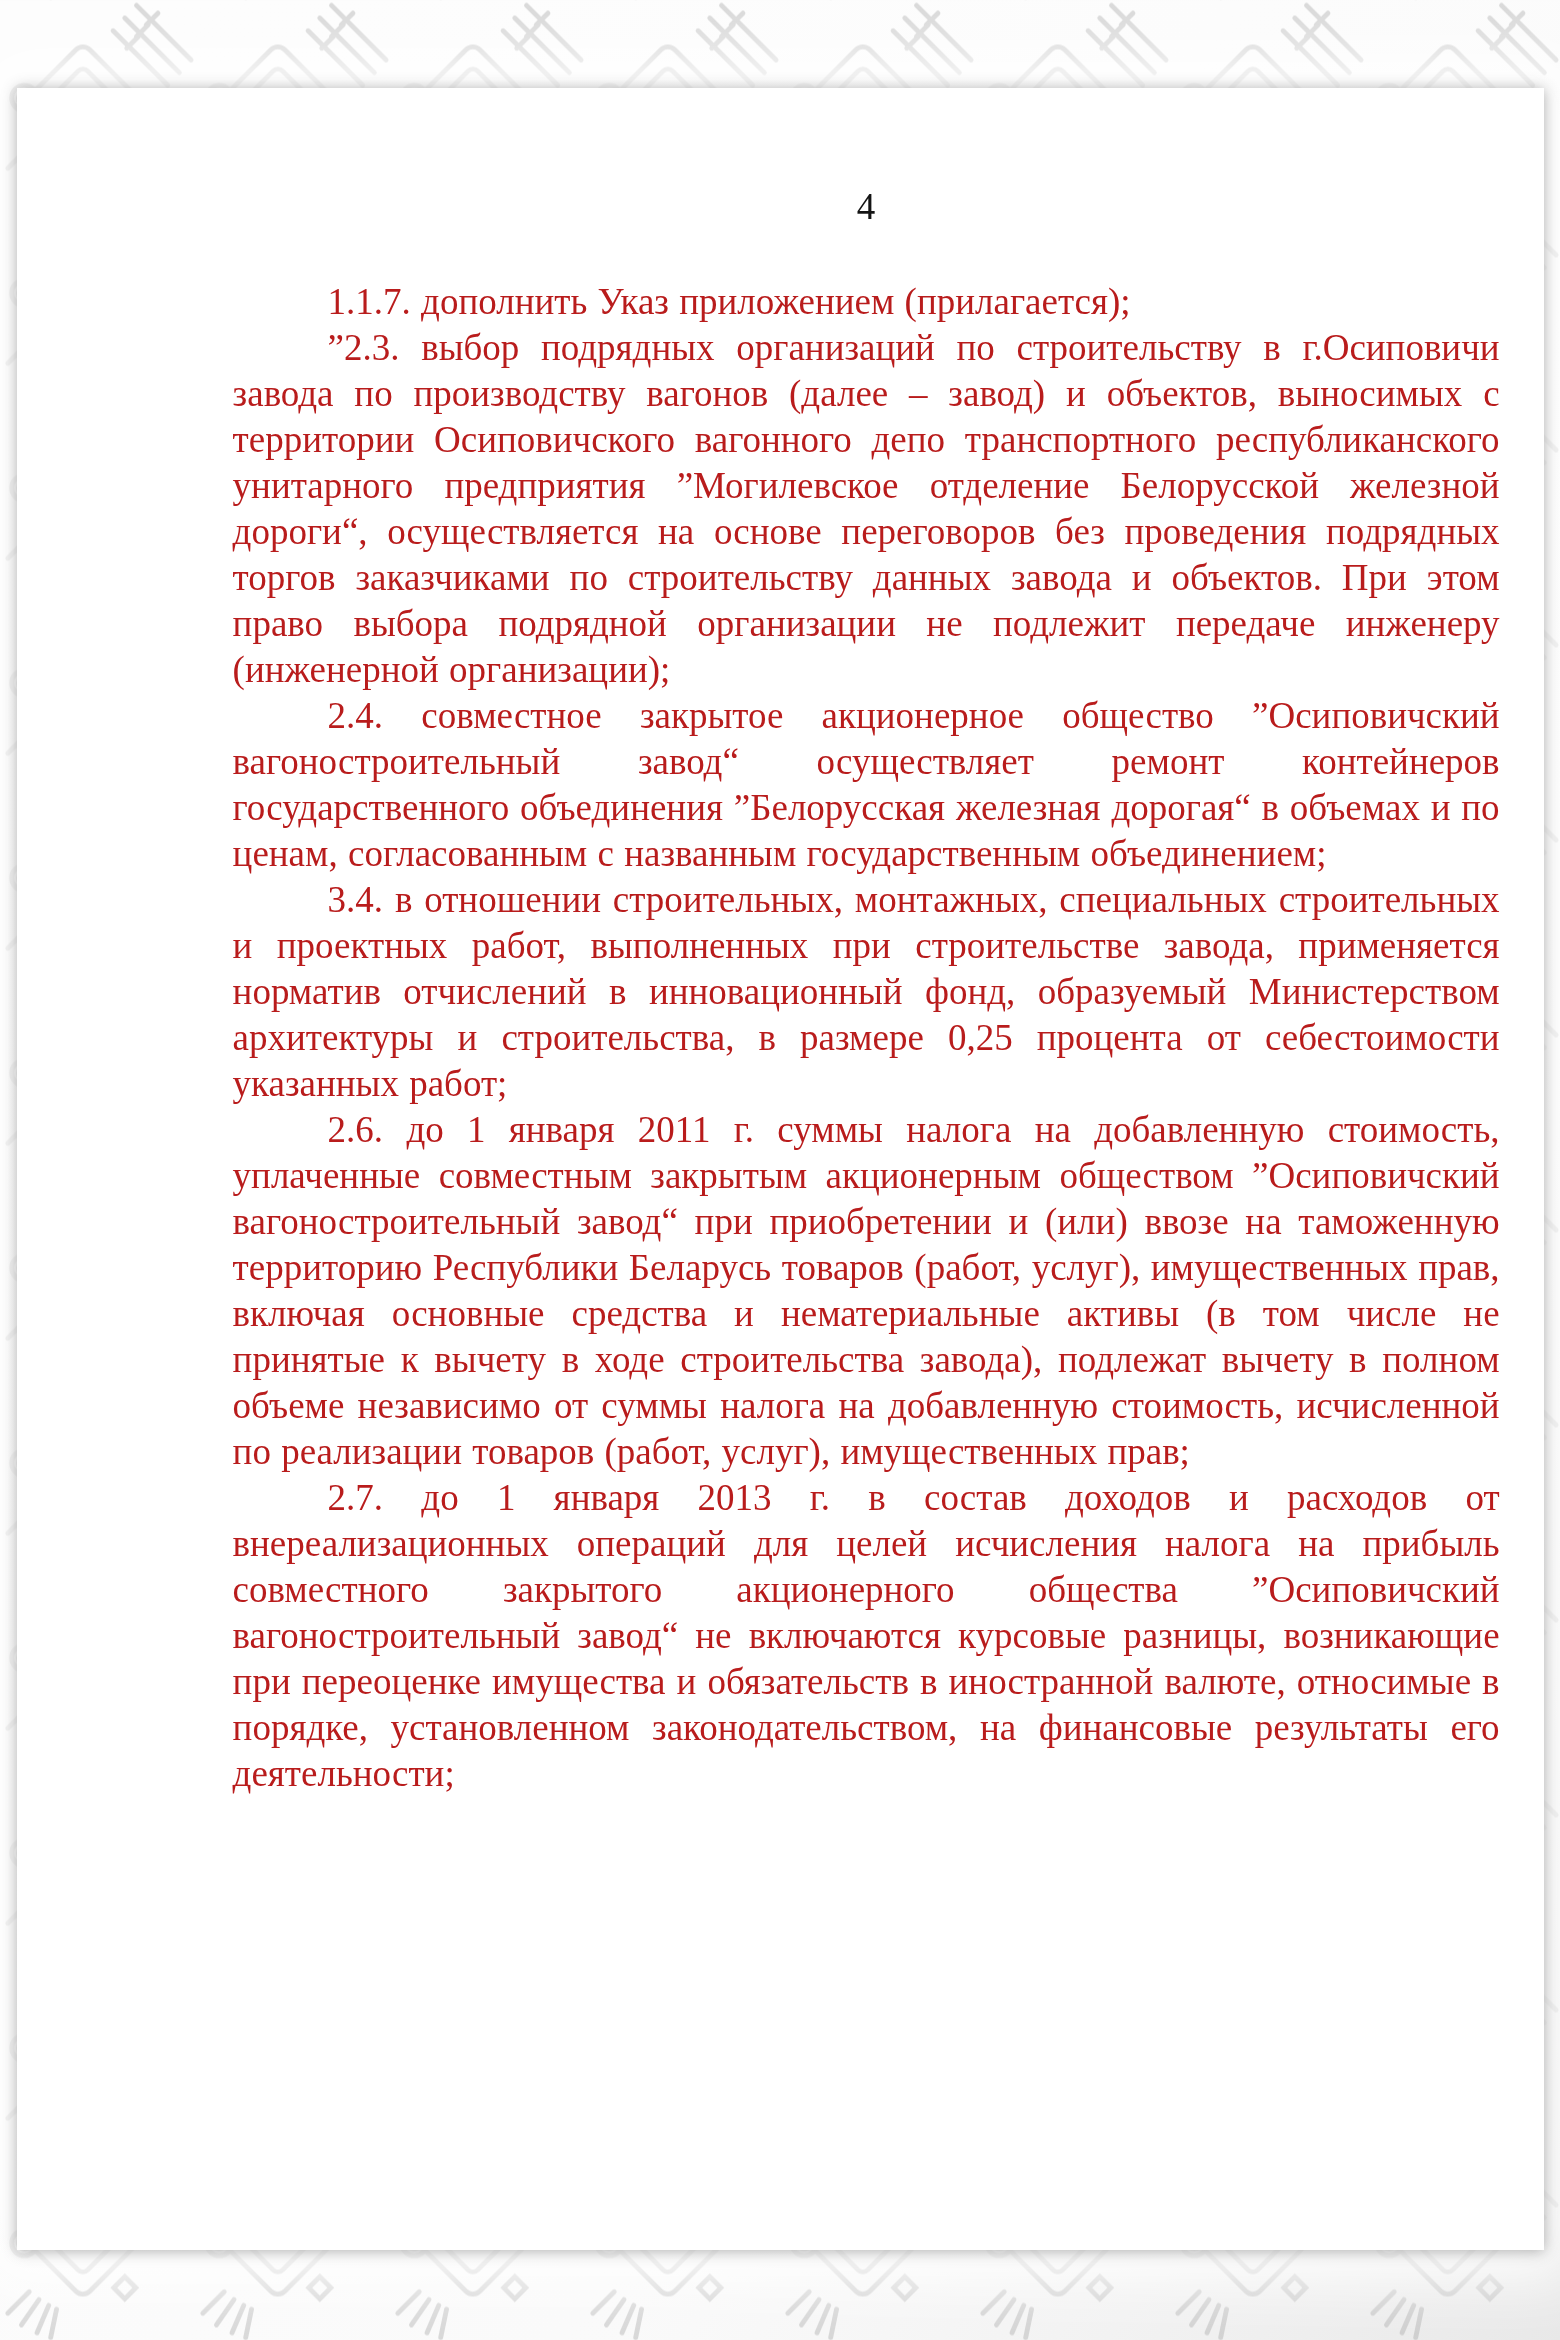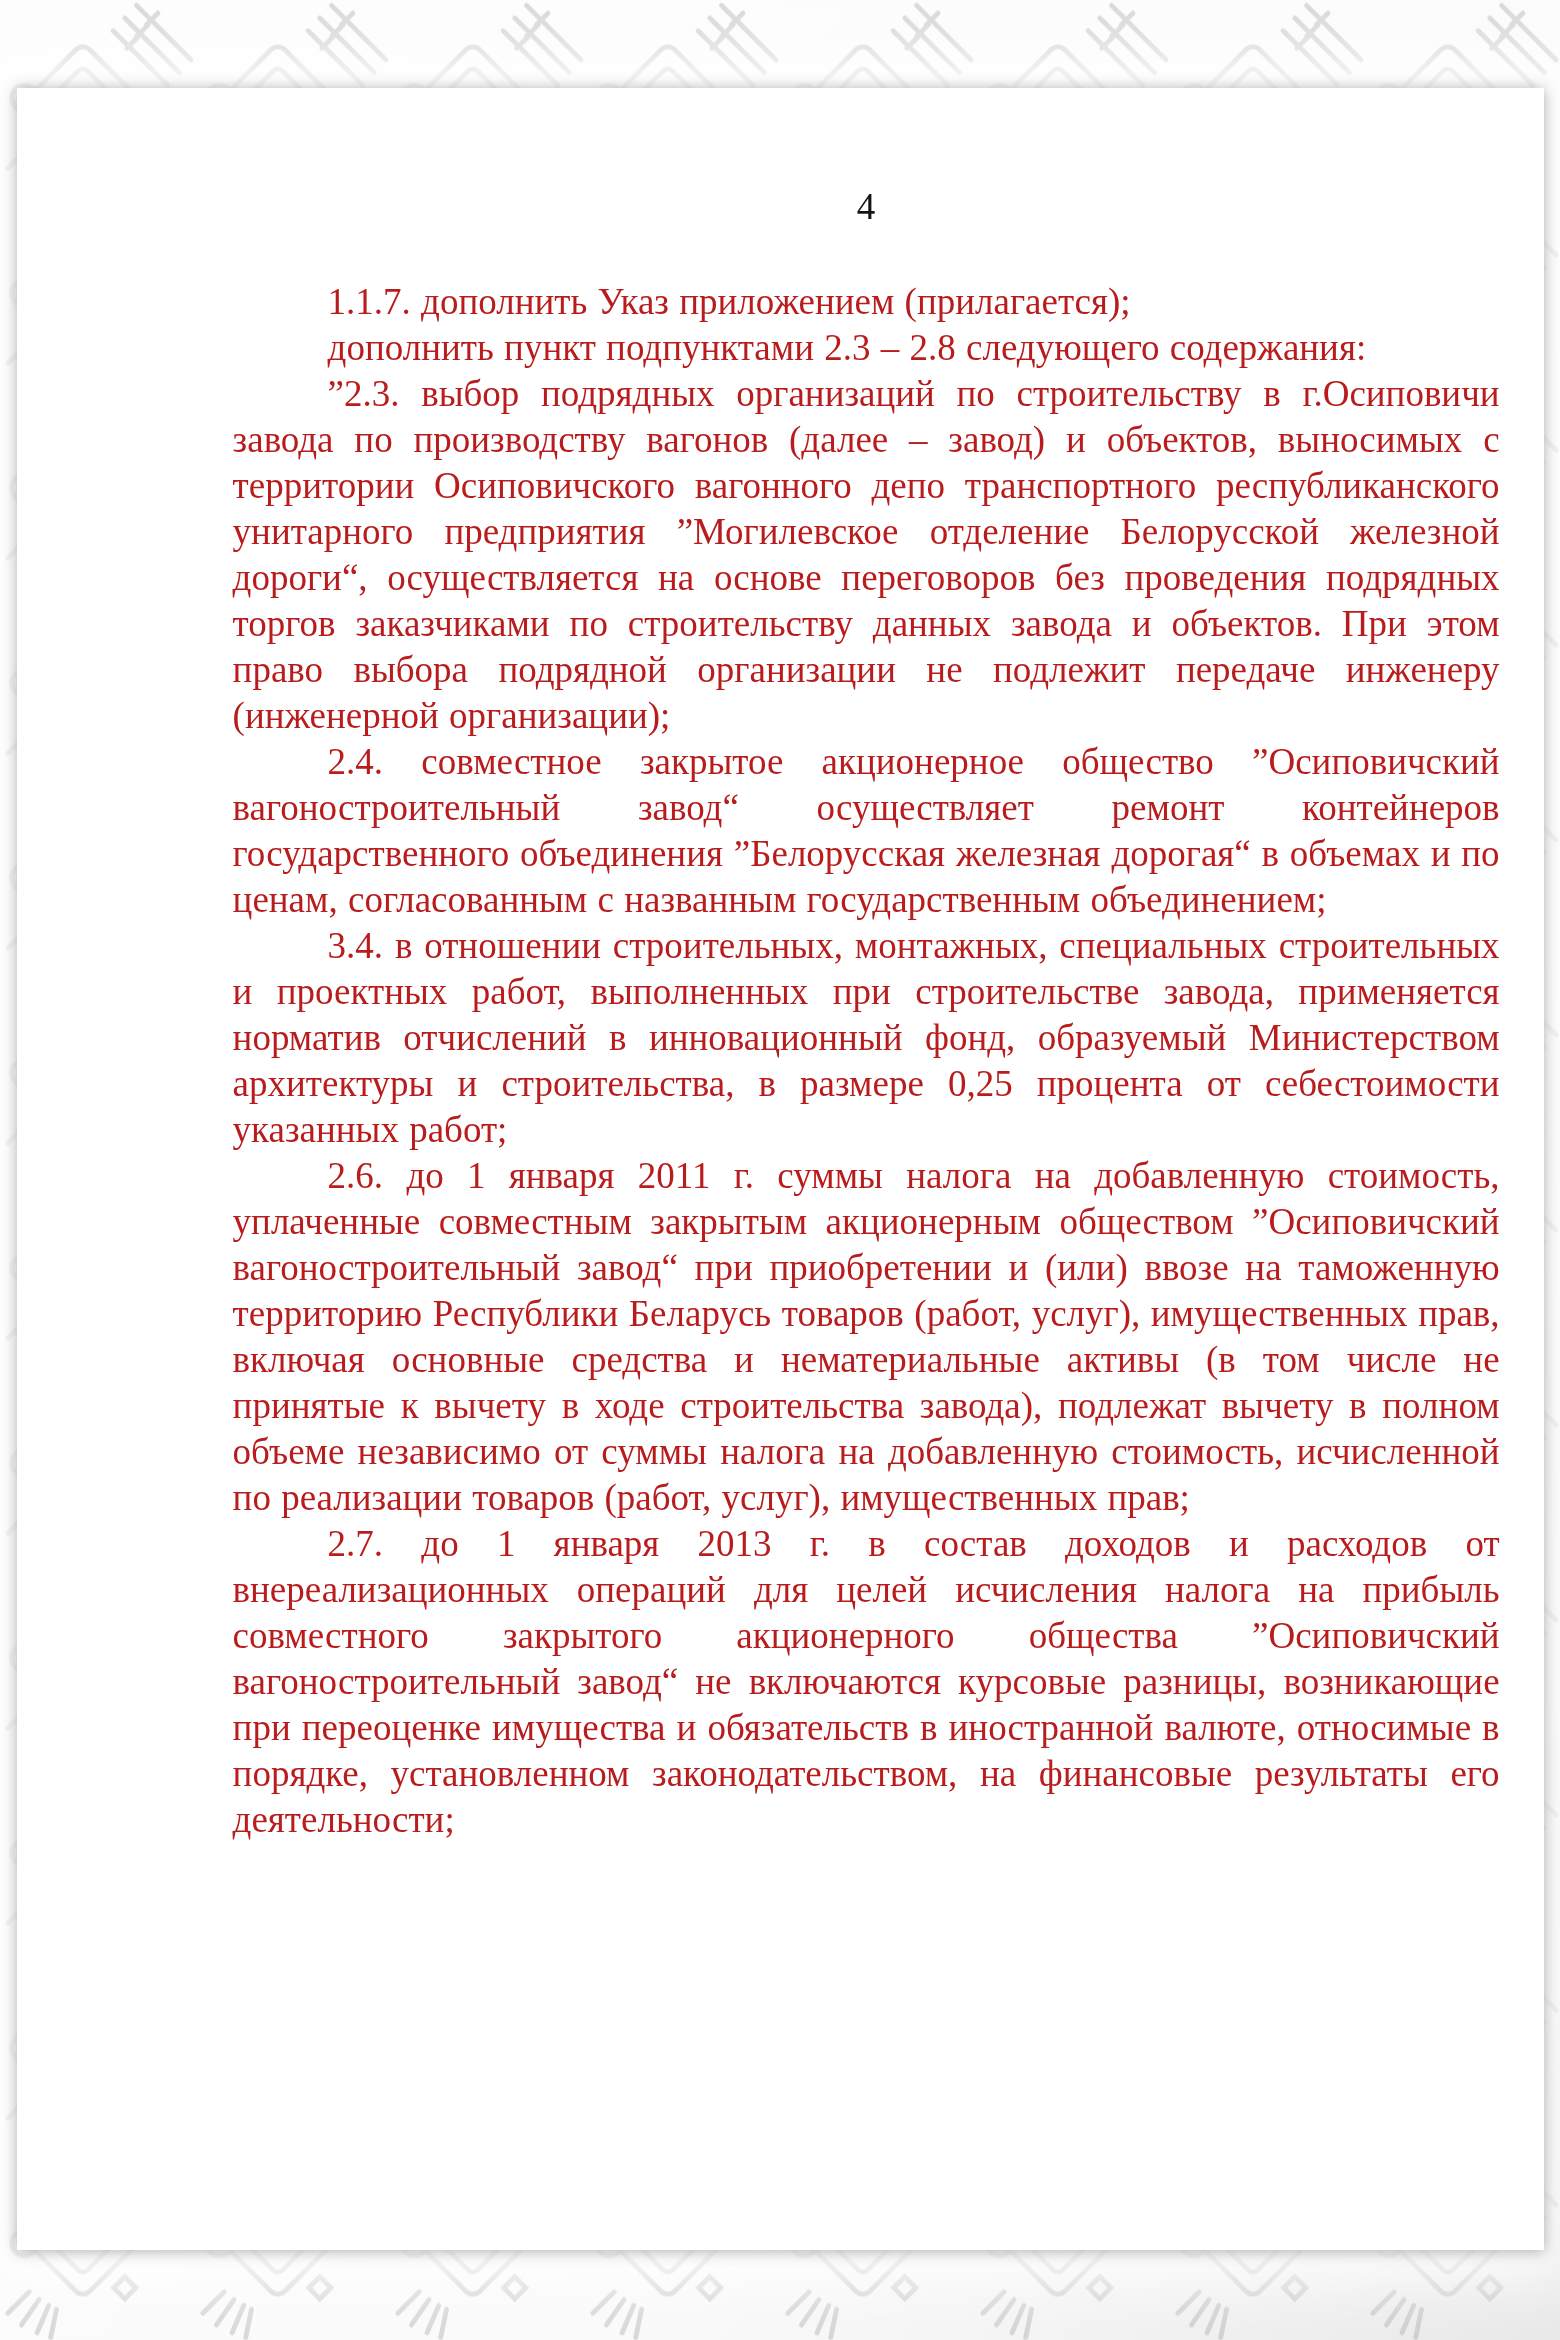--- a/index.html
+++ b/index.html
@@ -102,21 +102,20 @@
     <rect width="1600" height="2400" fill="url(#orn)"></rect>
     <rect width="1600" height="2400" fill="url(#shade)"></rect>
   </svg>
 </div>
 
 <div class="sheet">
   <div class="content">
     <div class="page-number">4</div>
     <div class="text-block">
       <p>1.1.7. дополнить Указ приложением (прилагается);</p>
-      <p>дополнить пункт подпунктами 2.3 – 2.8 следующего содержания:</p>
       <p>”2.3. выбор подрядных организаций по строительству в г.Осиповичи завода по производству вагонов (далее – завод) и объектов, выносимых с территории Осиповичского вагонного депо транспортного республиканского унитарного предприятия ”Могилевское отделение Белорусской железной дороги“, осуществляется на основе переговоров без проведения подрядных торгов заказчиками по строительству данных завода и объектов. При этом право выбора подрядной организации не подлежит передаче инженеру (инженерной организации);</p>
       <p>2.4. совместное закрытое акционерное общество ”Осиповичский вагоностроительный завод“ осуществляет ремонт контейнеров государственного объединения ”Белорусская железная дорогая“ в объемах и по ценам, согласованным с названным государственным объединением;</p>
       <p>3.4. в отношении строительных, монтажных, специальных строительных и проектных работ, выполненных при строительстве завода, применяется норматив отчислений в инновационный фонд, образуемый Министерством архитектуры и строительства, в размере 0,25 процента от себестоимости указанных работ;</p>
       <p>2.6. до 1 января 2011 г. суммы налога на добавленную стоимость, уплаченные совместным закрытым акционерным обществом ”Осиповичский вагоностроительный завод“ при приобретении и (или) ввозе на таможенную территорию Республики Беларусь товаров (работ, услуг), имущественных прав, включая основные средства и нематериальные активы (в том числе не принятые к вычету в ходе строительства завода), подлежат вычету в полном объеме независимо от суммы налога на добавленную стоимость, исчисленной по реализации товаров (работ, услуг), имущественных прав;</p>
       <p>2.7. до 1 января 2013 г. в состав доходов и расходов от внереализационных операций для целей исчисления налога на прибыль совместного закрытого акционерного общества ”Осиповичский вагоностроительный завод“ не включаются курсовые разницы, возникающие при переоценке имущества и обязательств в иностранной валюте, относимые в порядке, установленном законодательством, на финансовые результаты его деятельности;</p>
     </div>
   </div>
 </div>
 
 

